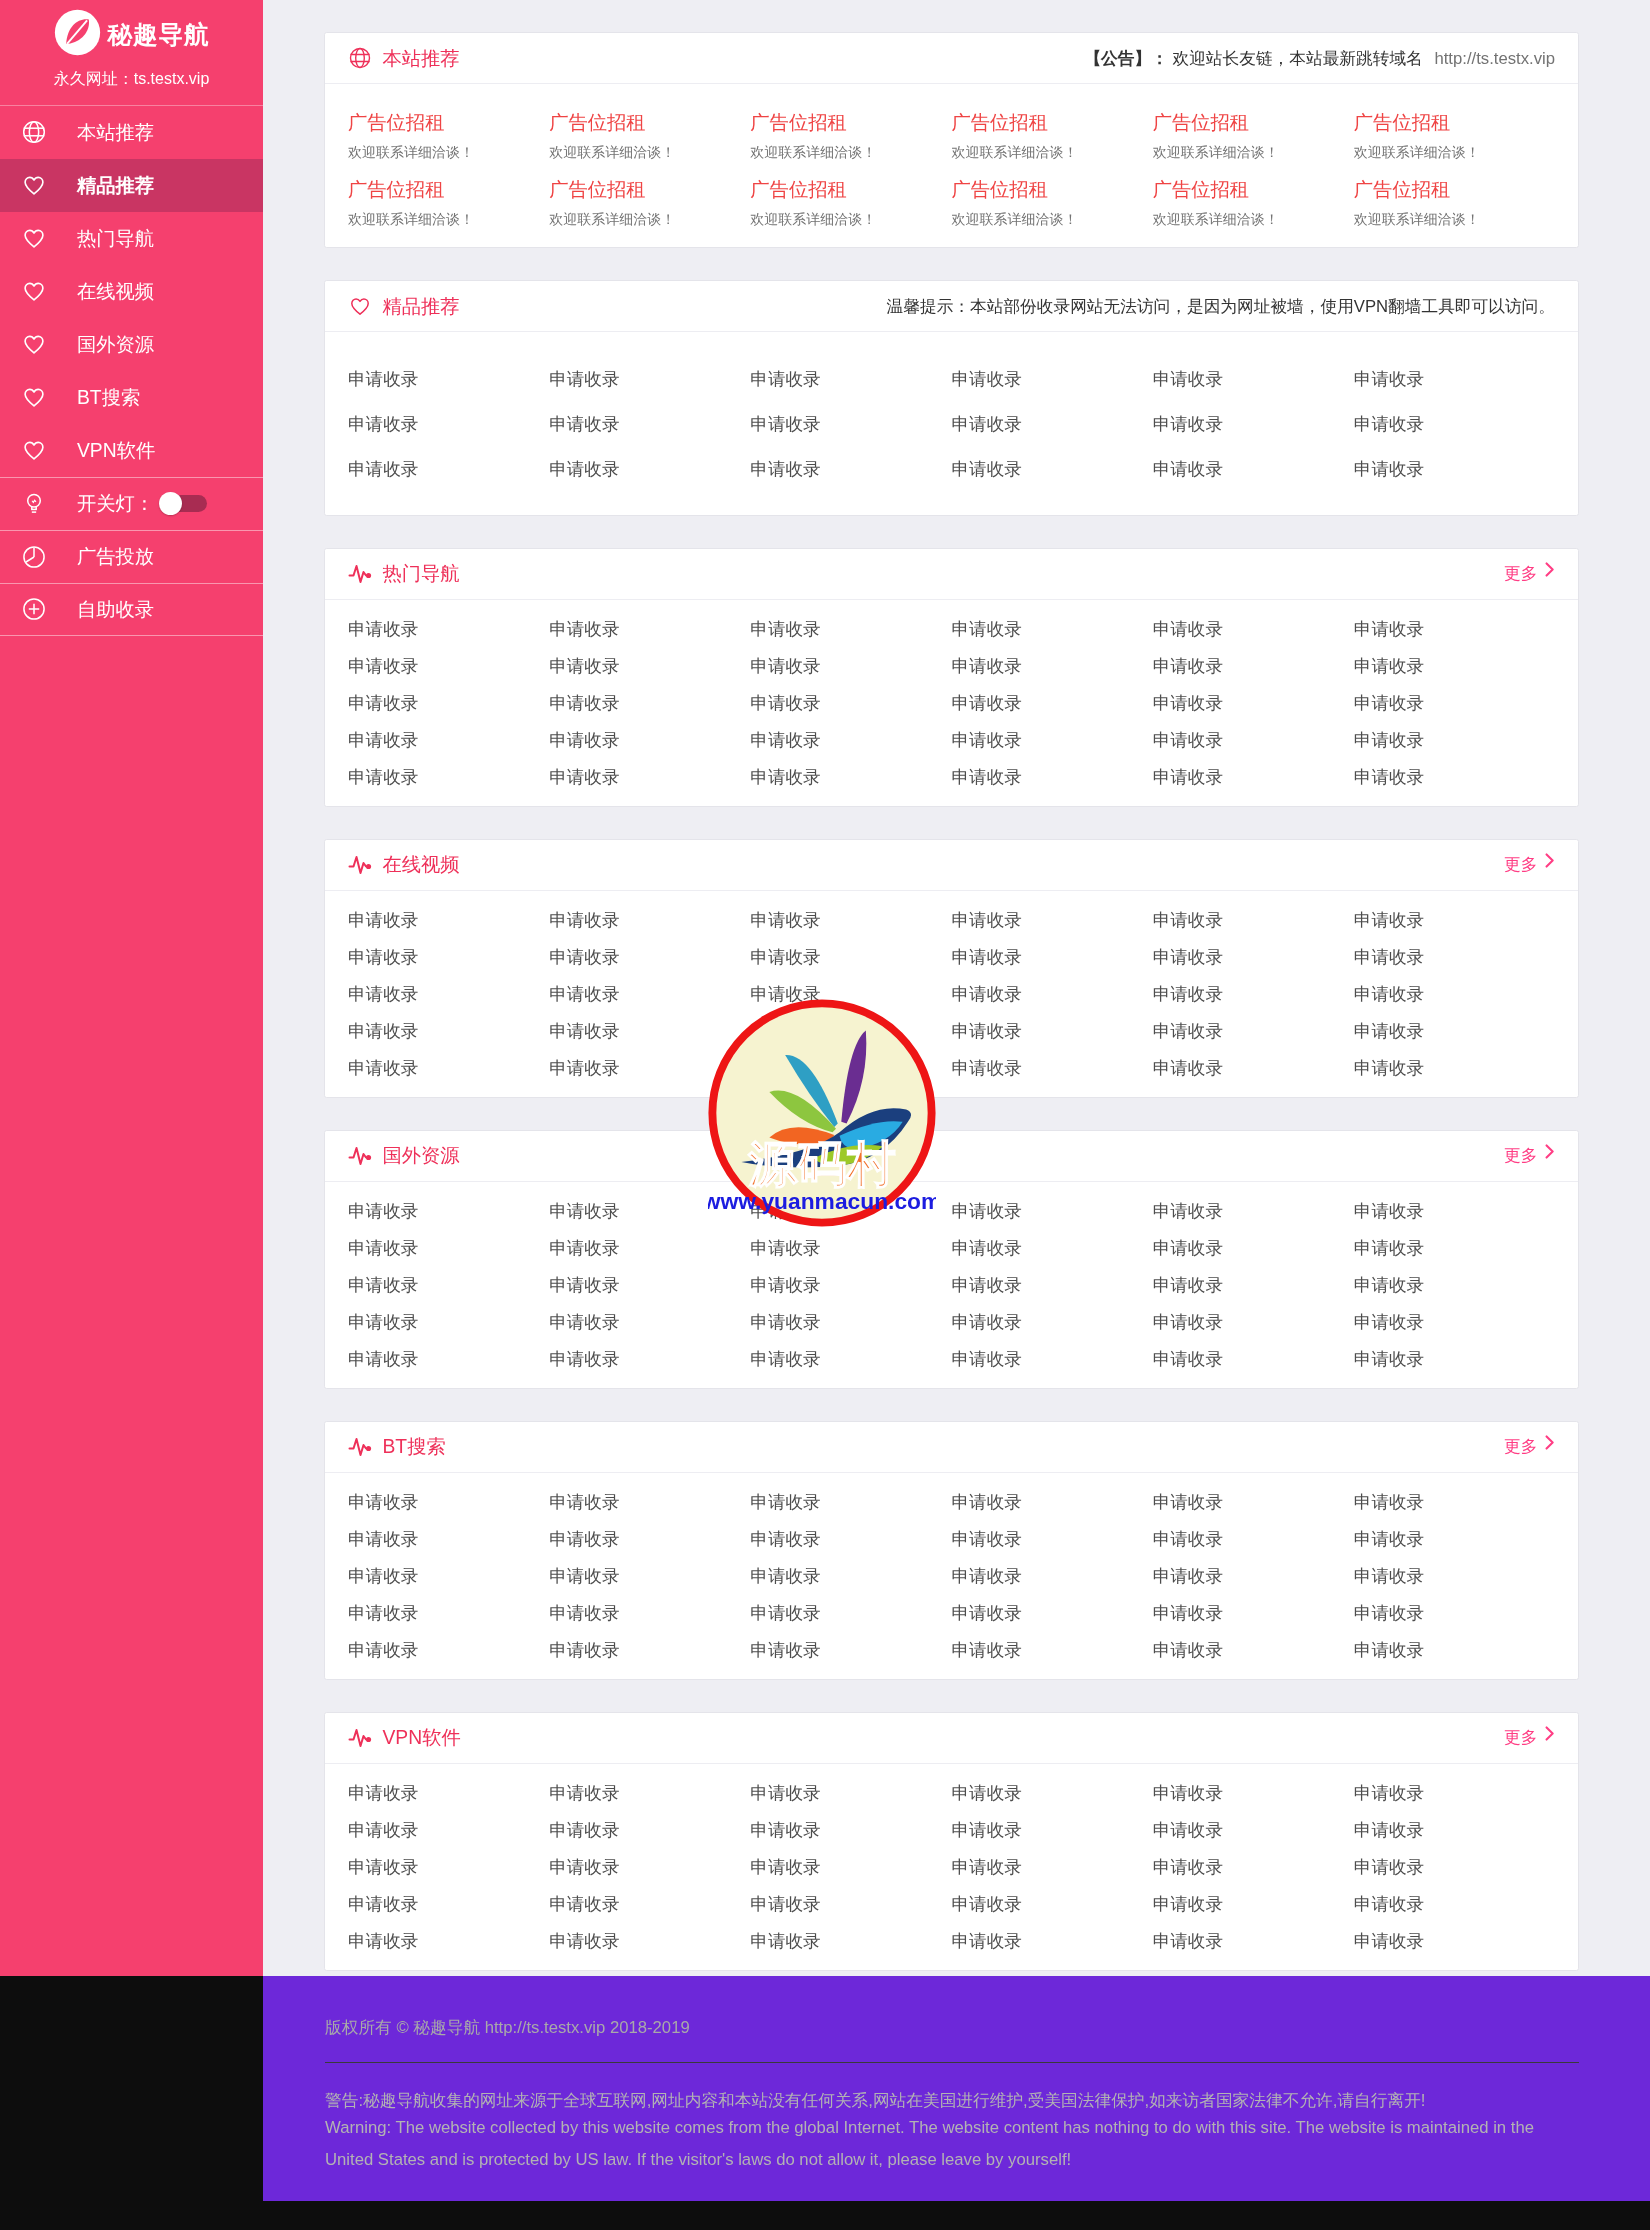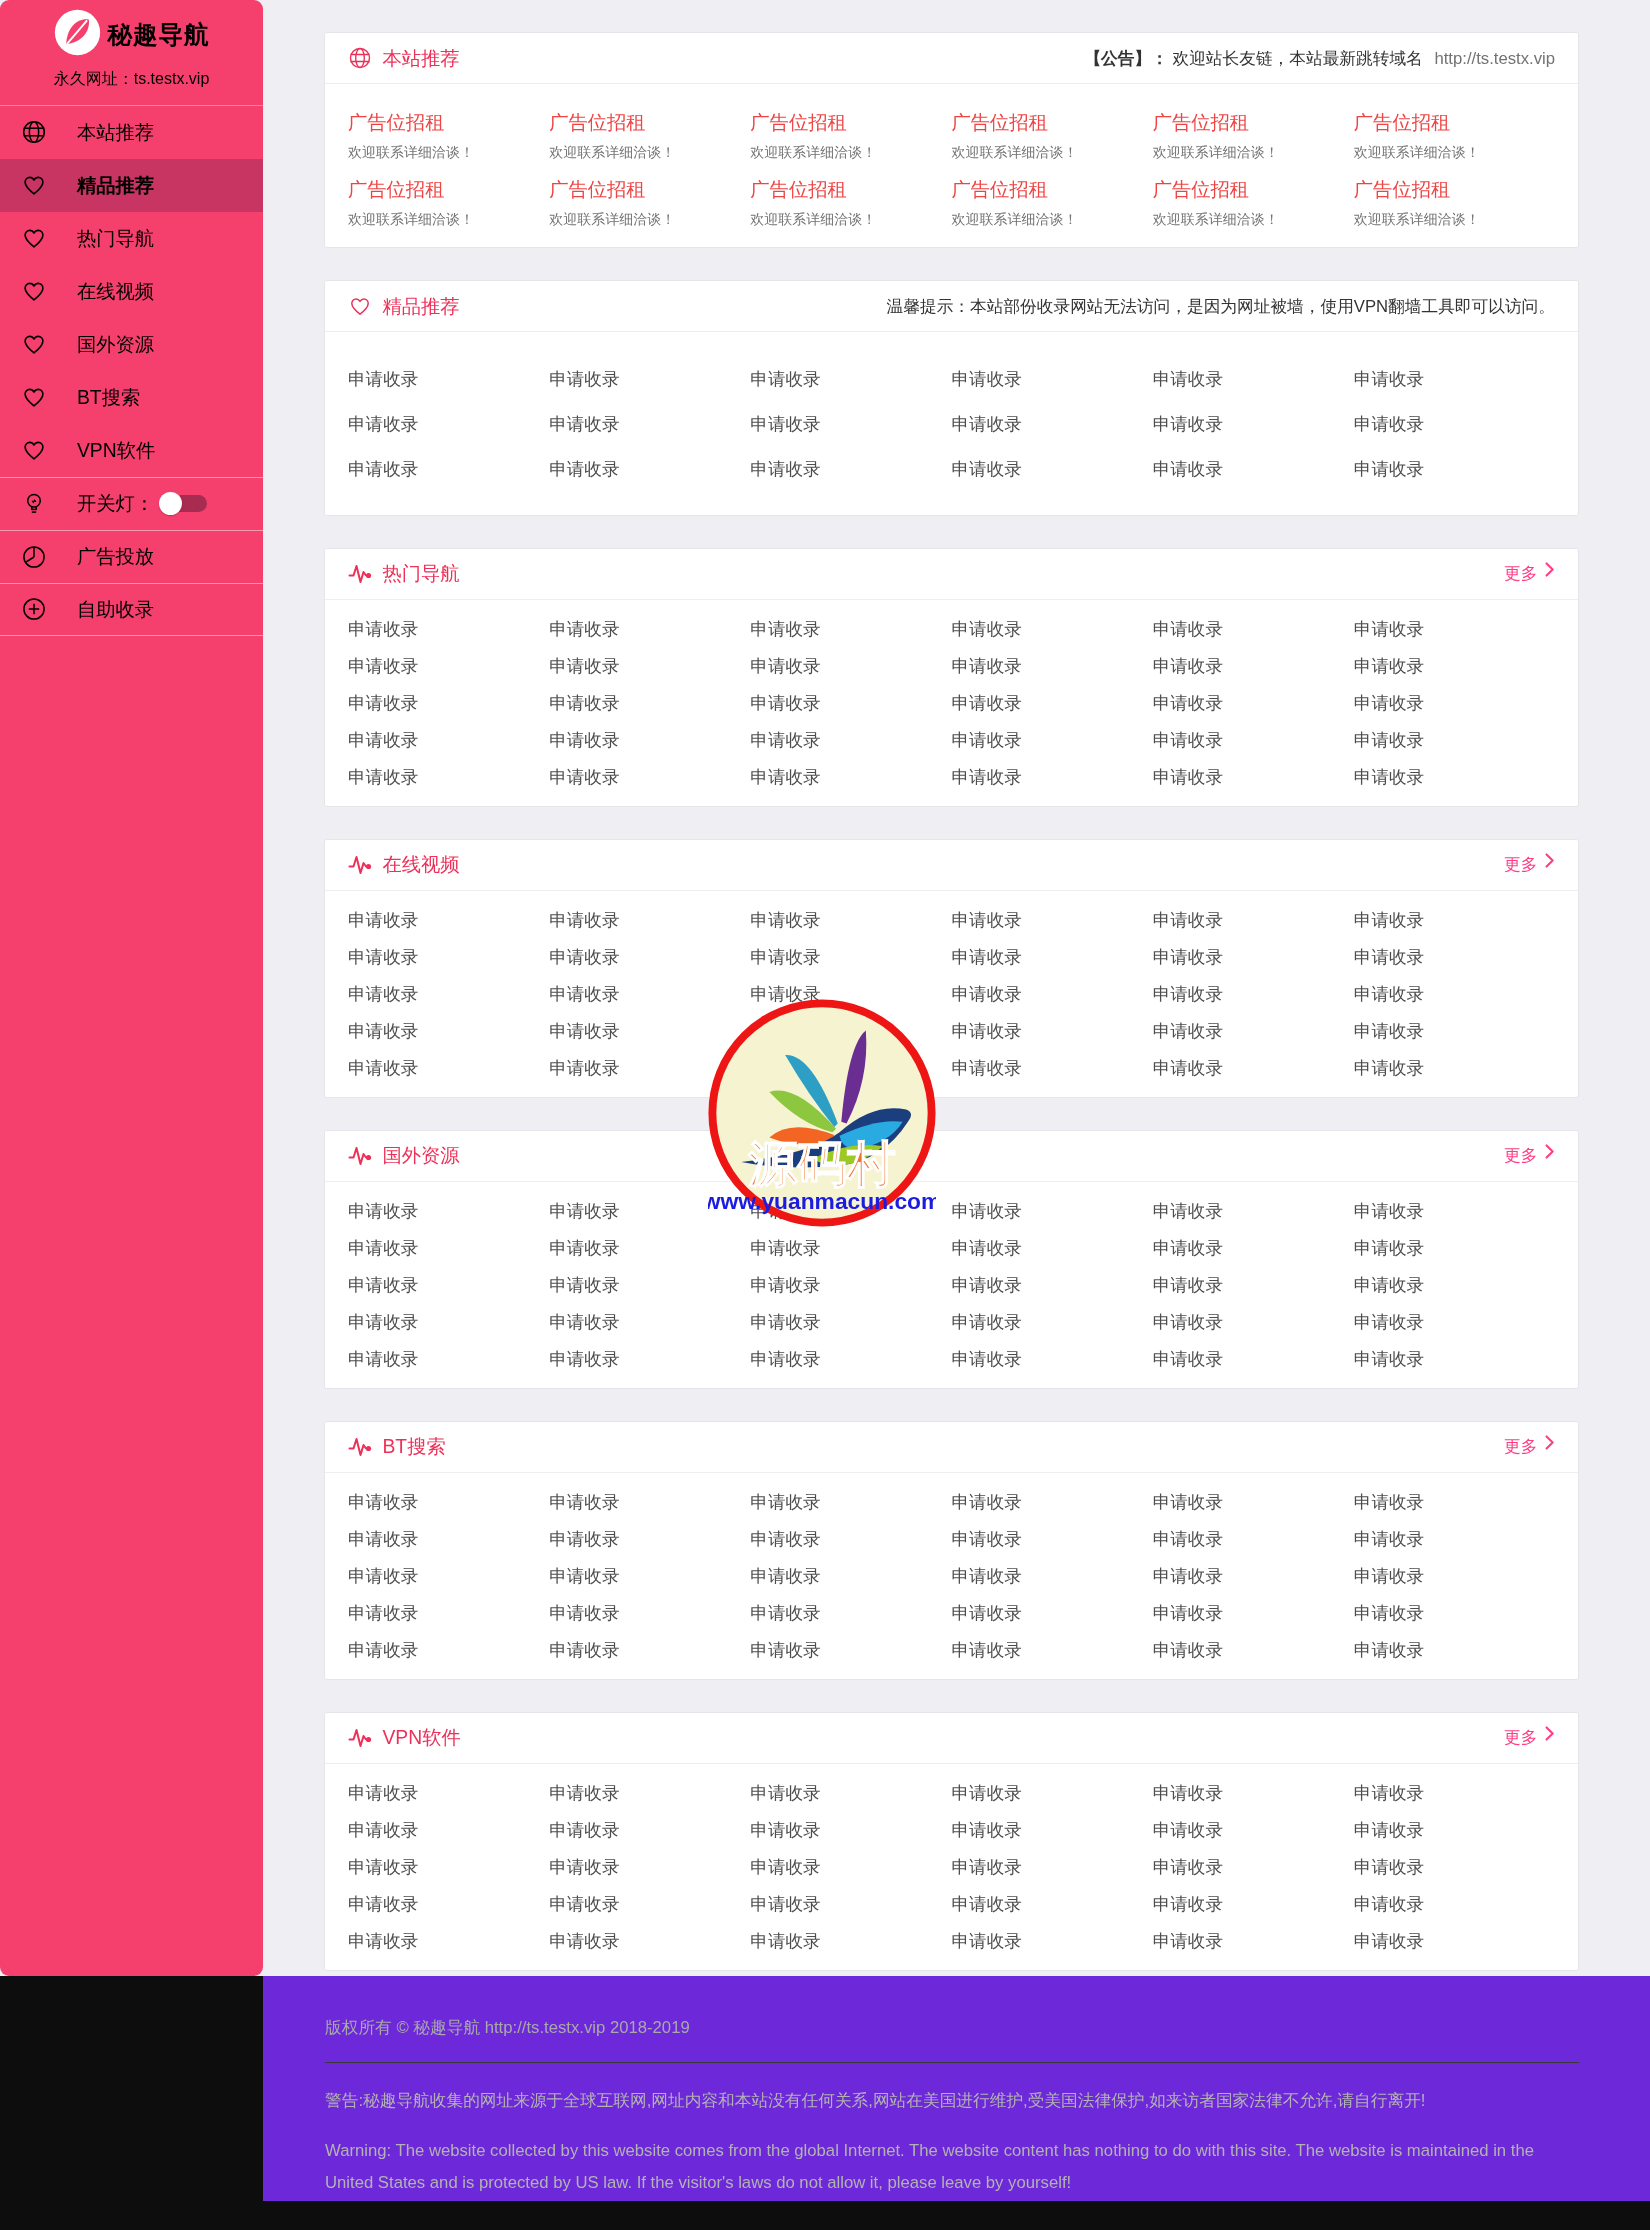--- a/index.html
+++ b/index.html
@@ -6,21 +6,21 @@
   html,body { width:1650px; height:2231px; }
   body {
     position: relative;
     background: #eeeef3;
     font-family: "Liberation Sans", "DejaVu Sans", sans-serif;
     overflow: hidden;
   }
   
   .sidebar {
     position:absolute; left:0; top:0; width:263px; height:1976px;
-    background:#f5406e; color:#000000; z-index:5;border-radius:9px;
+    background:#f5406e; color:#ffffff; z-index:5;
   }
   .side-header { padding:8.8px 0 0; text-align:center; }
   .logo-row { display:flex; align-items:center; justify-content:center; gap:7px; height:51px; }
   .logo-title { font-size:24.6px; font-weight:bold; letter-spacing:0.9px; }
   .tagline { font-size:16px; margin-top:8.8px; padding-bottom:15px; border-bottom:0.9px solid rgba(255,255,255,.35); }
   .menu-item {
     height:53px; display:flex; align-items:center; padding-left:21px;
     font-size:19.3px; cursor:pointer;
   }
   .menu-item .mi-icon { width:26px; height:26px; margin-right:30px; flex:0 0 auto; }
@@ -60,21 +60,21 @@
   .grid.roomy .item-cell { height:45px; }
   
   .watermark { position:absolute; left:708px; top:999px; width:228px; height:228px; z-index:20; pointer-events:none; }
   
   .footer { position:absolute; left:0; top:1976px; width:1650px; height:255px; background:#6d28d9; }
   .footer-left-black { position:absolute; left:0; top:0; width:263px; height:255px; background:#0d0d0d; }
   .footer-inner { position:absolute; left:325px; right:71px; top:0; color:#a9a9a9; font-size:16.7px; }
   .copyright { margin-top:40px; }
   .foot-sep { border-bottom:0.9px solid #3a3a3a; margin-top:23px; }
   .warning-zh { margin-top:26px; color:#b3b3b3; }
-  .warning-en { margin-top:23px; line-height:32px; color:#b3b3b3; }
+  .warning-en { line-height:32px; color:#b3b3b3; }
   .bottom-band { position:absolute; left:0; top:2201px; width:1650px; height:30px; background:#0d0d0d; z-index:2; }
 </style>
 </head>
 <body>
 
 <svg width="0" height="0" style="position:absolute">
   <defs>
     <g id="i-globe">
       <circle cx="12" cy="12" r="9.5" fill="none" stroke="currentColor" stroke-width="1.4"></circle>
       <ellipse cx="12" cy="12" rx="4.3" ry="9.5" fill="none" stroke="currentColor" stroke-width="1.4"></ellipse>

